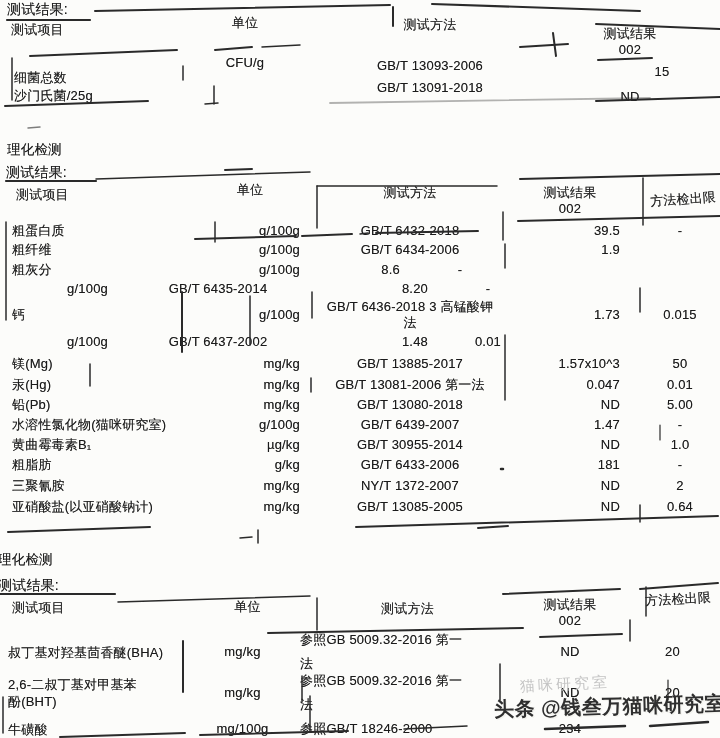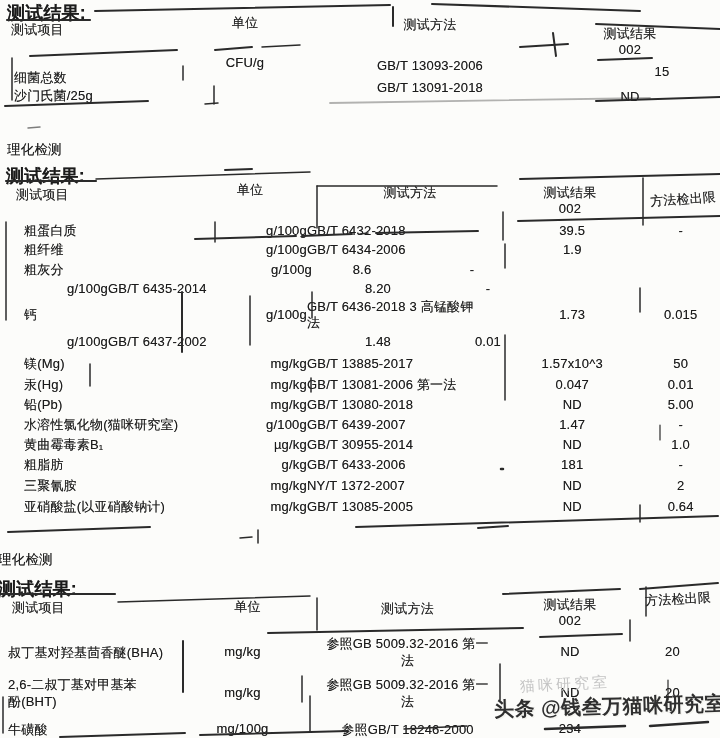--- a/index.html
+++ b/index.html
@@ -5,47 +5,47 @@
   html,body{margin:0;padding:0}
   body{
     width:720px;height:738px;position:relative;overflow:hidden;
     background:#fcfcfa;color:#1b1b1b;
     font-family:"Liberation Sans","DejaVu Sans",sans-serif;
     font-size:13px;
   }
   .abs{position:absolute}
   .c{text-align:center}
   .txt{text-shadow:0 0 .5px rgba(25,25,25,.55);letter-spacing:.2px}
-  .title{font-size:18px;font-weight:bold}
+  .title{font-size:14px;font-weight:normal}
   .hdr{color:#262626}
   
   .rows{position:absolute;left:0;width:720px}
   .row{display:flex;align-items:center}
   .cell{display:block;white-space:pre-line;line-height:16px}
   
   .t2{top:221px}
-  .t2 .item{width:180px;padding-left:24px}
+  .t2 .item{width:180px;padding-left:12px}
   .t2 .unit{width:108px;text-align:right}
-  .t2 .method{width:220px;}
-  .t2 .result{width:100px;text-align:center}
+  .t2 .method{width:220px;text-align:center}
+  .t2 .result{width:100px;text-align:right}
   .t2 .limit{width:80px;padding-left:20px;text-align:center}
   .t2 div.row{height:19.5px}
   .t2 div.row:nth-of-type(5){height:32px}
   .t2 div.row:nth-of-type(6){height:21px}
   .t2 div.row:nth-of-type(7){height:23px}
   .t2 div.row:nth-of-type(8),.t2 div.row:nth-of-type(9),
   .t2 div.row:nth-of-type(10),.t2 div.row:nth-of-type(11),
   .t2 div.row:nth-of-type(12){height:20px}
   .t2 div.row:nth-of-type(13){height:21px}
   .t2 div.row:nth-of-type(14){height:22px}
   
   .t3{top:632px}
   .t3 .item{width:177px;padding-left:8px;line-height:17px}
   .t3 .unit{width:115px;text-align:center}
-  .t3 .method{width:215px;text-align:center;line-height:17px}
+  .t3 .method{width:215px;line-height:24px}
   .t3 .result{width:110px;text-align:center}
   .t3 .limit{width:95px;text-align:center}
   .t3 div.row:nth-of-type(1){height:40px}
   .t3 div.row:nth-of-type(2){height:42px}
   .t3 div.row:nth-of-type(3){height:30px}
   
   .ghost{left:520px;top:675px;font-size:15px;color:#c4c4c4;
     letter-spacing:3px;transform:rotate(-3deg);white-space:nowrap}
   .wm{left:494px;top:693px;font-size:20px;font-weight:bold;color:#2f2f2f;
     letter-spacing:.5px;transform:rotate(-1.5deg);white-space:nowrap;

